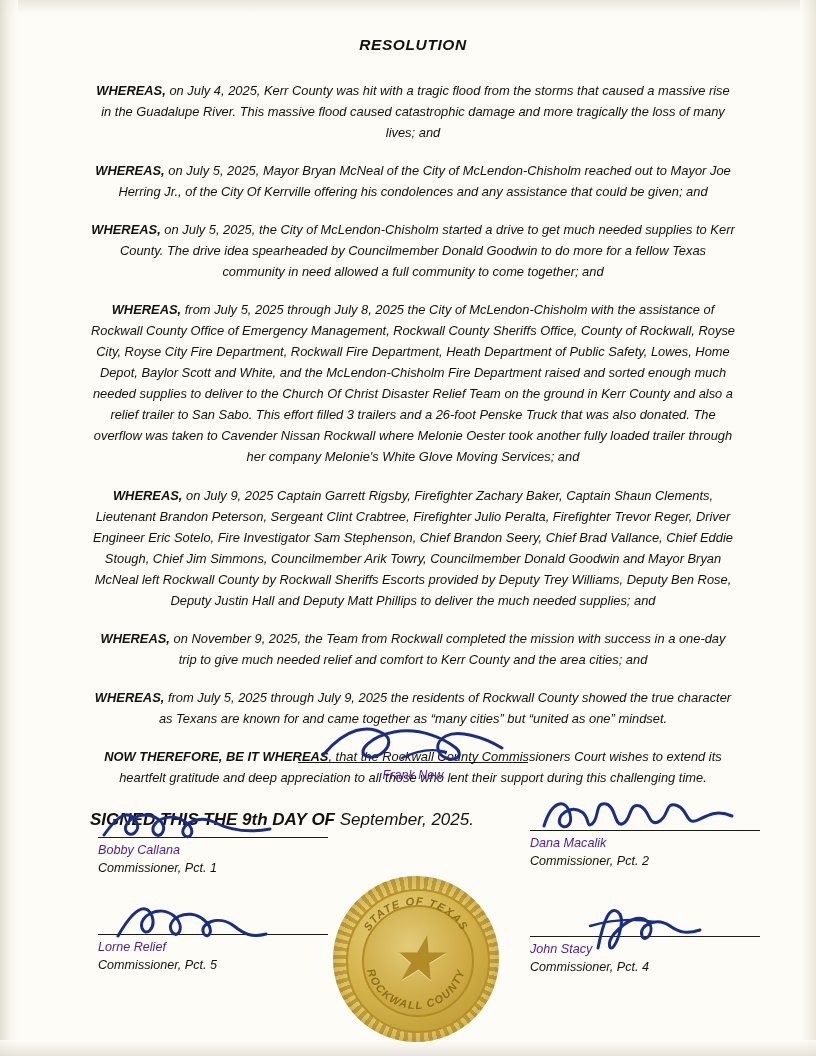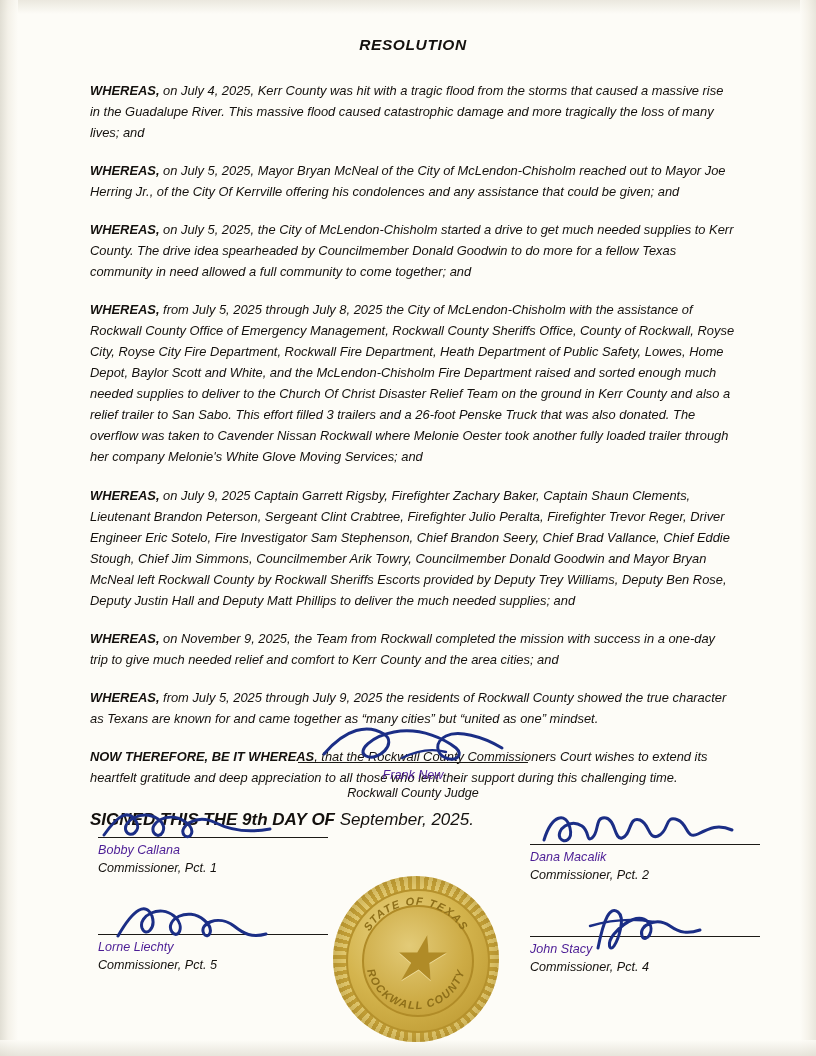--- a/index.html
+++ b/index.html
@@ -66,21 +66,21 @@
     letter-spacing: 0.6px;
     color: #14110e;
     margin: 0 0 26px 0;
   }
 
   .para {
     font-size: 12.9px;
     line-height: 1.63;
     color: #14110e;
     margin: 0 0 17px 0;
-    text-align: left;
+    text-align: center;
   }
   .para b {
     font-weight: bold;
   }
 
   .signed-line {
     font-size: 17px;
     line-height: 1.63;
     color: #14110e;
     margin: 18px 0 0 0;
@@ -94,21 +94,21 @@
     width: 646px;
     height: 260px;
   }
 
   .sig-block {
     position: absolute;
     width: 230px;
   }
   .sig-judge { left: 208px; top: 0; width: 230px; text-align: center; }
   .sig-pct1  { left: 8px;   top: 75px; }
-  .sig-pct2  { left: 440px; top: 82px; }
+  .sig-pct2  { left: 440px; top: 68px; }
   .sig-pct3  { left: 8px;   top: 172px; }
   .sig-pct4  { left: 440px; top: 174px; }
 
   .sig-rule {
     border-bottom: 1.1px solid #1c1a16;
     height: 0;
     margin-bottom: 3px;
   }
   .sig-name {
     font-size: 12.6px;
@@ -256,21 +256,20 @@
 
   <div class="sig-area">
 
     <div class="sig-block sig-judge">
       <svg class="ink" style="left:8px; top:-44px;" width="215" height="56" viewBox="0 0 215 56">
         <path d="M18 36 C 40 10, 62 6, 78 16 C 92 25, 72 44, 60 38 C 50 33, 66 18, 88 14 C 116 9, 140 22, 150 30 C 158 37, 150 44, 140 40 C 130 36, 128 24, 140 18 C 152 12, 176 18, 196 30" fill="none" stroke="#1b2e86" stroke-width="3" stroke-linecap="round"></path>
         <path d="M96 40 C 112 32, 126 30, 140 34" fill="none" stroke="#1b2e86" stroke-width="2.4" stroke-linecap="round"></path>
       </svg>
       <div class="sig-rule"></div>
       <div class="sig-name">Frank New</div>
-      <div class="sig-role">Rockwall County Judge</div>
     </div>
 
     <div class="sig-block sig-pct1">
       <svg class="ink" style="left:0px; top:-36px;" width="200" height="48" viewBox="0 0 200 48">
         <path d="M6 34 C 20 14, 30 8, 38 20 C 44 30, 32 38, 28 30 C 24 20, 44 8, 60 18 C 72 26, 62 40, 56 32 C 50 22, 70 10, 86 20 C 100 29, 92 40, 86 34 C 80 26, 98 12, 118 22 C 134 30, 150 32, 172 28" fill="none" stroke="#1b2e86" stroke-width="3" stroke-linecap="round"></path>
       </svg>
       <div class="sig-rule"></div>
       <div class="sig-name">Bobby Callana</div>
       <div class="sig-role">Commissioner, Pct. 1</div>
     </div>
@@ -282,21 +281,21 @@
       <div class="sig-rule"></div>
       <div class="sig-name">Dana Macalik</div>
       <div class="sig-role">Commissioner, Pct. 2</div>
     </div>
 
     <div class="sig-block sig-pct3">
       <svg class="ink" style="left:10px; top:-38px;" width="190" height="50" viewBox="0 0 190 50">
         <path d="M10 40 C 26 12, 38 6, 44 20 C 48 32, 38 42, 34 32 C 30 20, 52 8, 66 20 C 78 30, 70 44, 64 36 C 56 24, 80 10, 96 24 C 108 34, 100 44, 96 38 C 90 28, 110 18, 126 30 C 136 38, 144 42, 158 38" fill="none" stroke="#1b2e86" stroke-width="3" stroke-linecap="round"></path>
       </svg>
       <div class="sig-rule"></div>
-      <div class="sig-name">Lorne Liechty</div>
+      <div class="sig-name">Lorne Relief</div>
       <div class="sig-role">Commissioner, Pct. 5</div>
     </div>
 
     <div class="sig-block sig-pct4">
       <svg class="ink" style="left:40px; top:-36px;" width="170" height="56" viewBox="0 0 170 56">
         <path d="M28 48 C 34 18, 40 6, 48 12 C 56 18, 48 40, 44 46 C 40 52, 36 44, 44 34 C 56 20, 70 14, 78 22 C 86 30, 76 44, 72 36 C 68 26, 86 16, 100 26 C 110 33, 118 34, 130 30" fill="none" stroke="#1b2e86" stroke-width="3" stroke-linecap="round"></path>
         <path d="M20 26 C 40 20, 62 18, 84 22" fill="none" stroke="#1b2e86" stroke-width="2.4" stroke-linecap="round"></path>
       </svg>
       <div class="sig-rule"></div>
       <div class="sig-name">John Stacy</div>

